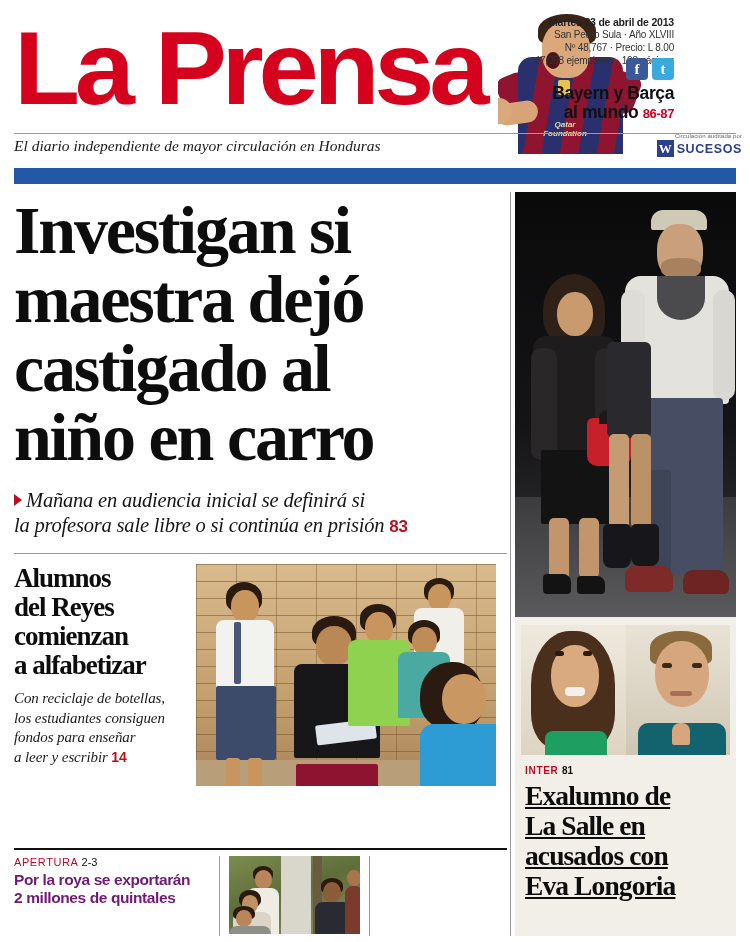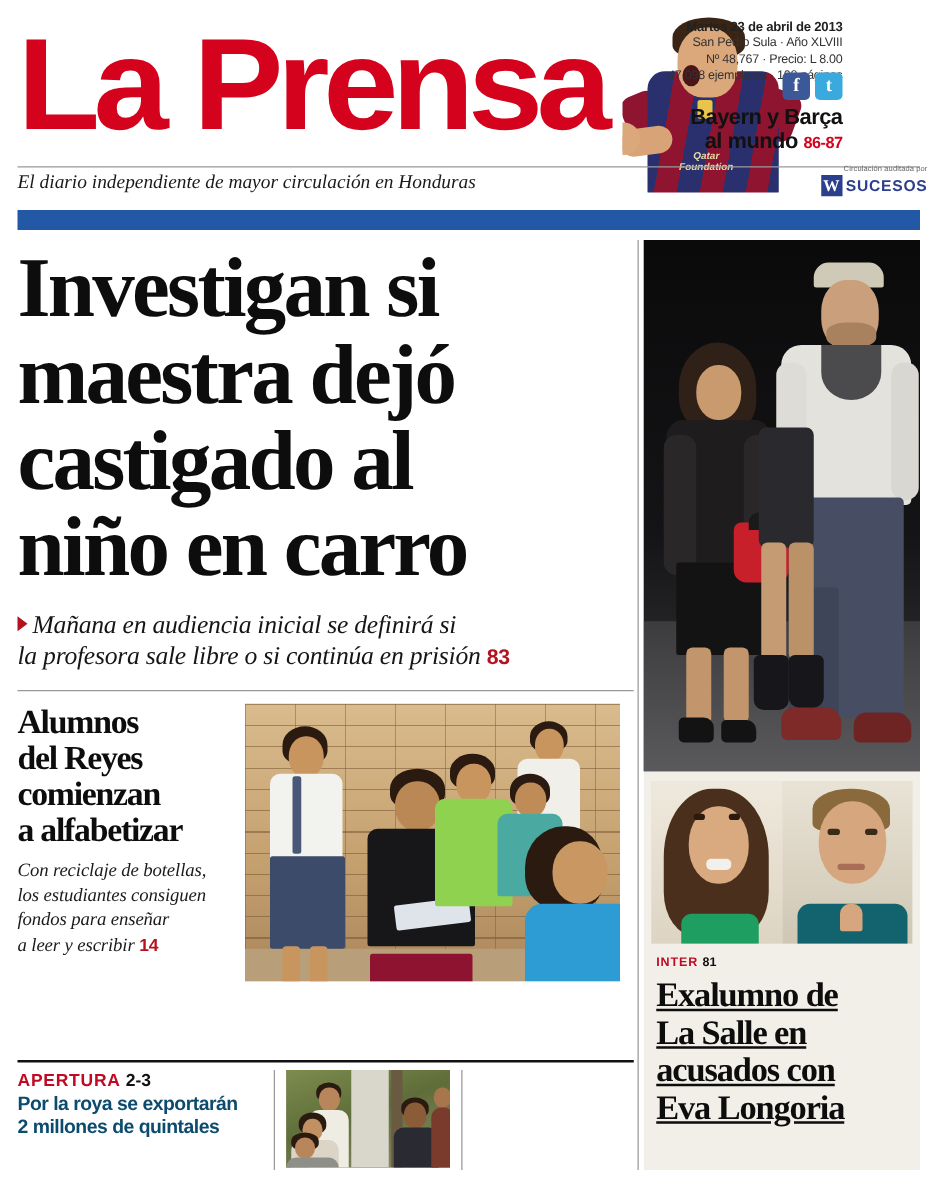--- a/index.html
+++ b/index.html
@@ -209,25 +209,25 @@
   .fig .hair { position: absolute; border-radius: 50% 50% 35% 35%; background: #2a1a10; }
   .fig .body { position: absolute; border-radius: 8px 8px 2px 2px; }
 
   
   .bot-rule { position: absolute; left: 14px; top: 848px; width: 493px; height: 2px; background: #111; }
   .bot-strip {
     position: absolute; left: 14px; top: 856px; width: 493px; height: 80px;
     display: flex;
   }
   .bot-item { position: relative; }
-  .bot-kicker { font-size: 14px; font-weight: bold; letter-spacing: 0.6px; color: #c00a22; }
+  .bot-kicker { font-size: 11px; font-weight: normal; letter-spacing: 0.6px; color: #c00a22; }
   .bot-kicker .num { color: #111; letter-spacing: 0; }
   .bot-head {
     font-weight: bold; font-size: 15.5px; line-height: 17.5px;
-    color: #0c4a6e; margin-top: 3px; letter-spacing: -0.4px;
+    color: #701a75; margin-top: 3px; letter-spacing: -0.4px;
   }
   .vdiv { width: 1px; background: #9a9a9a; margin: 0 9px; }
 
   .photo-court {
     width: 131px; height: 78px; overflow: hidden; position: relative;
     background: #6d7a4a;
   }
   .court-bg { position: absolute; inset: 0;
     background: linear-gradient(160deg,#7d8c4e 0%, #5f6d3a 45%, #8a8f6a 100%); }
   .court-panel { position: absolute; left: 52px; top: 0; width: 30px; height: 78px; background: #d9d6cb; }

